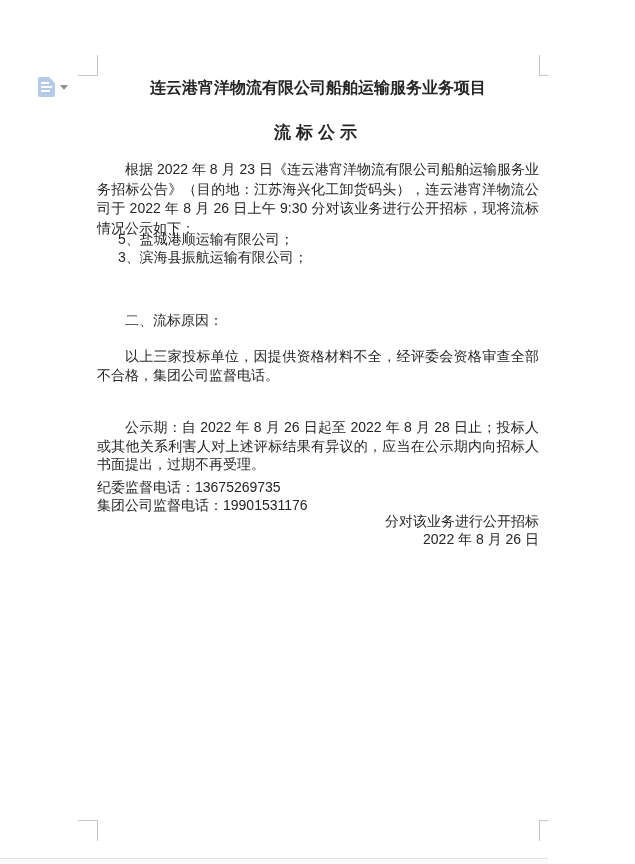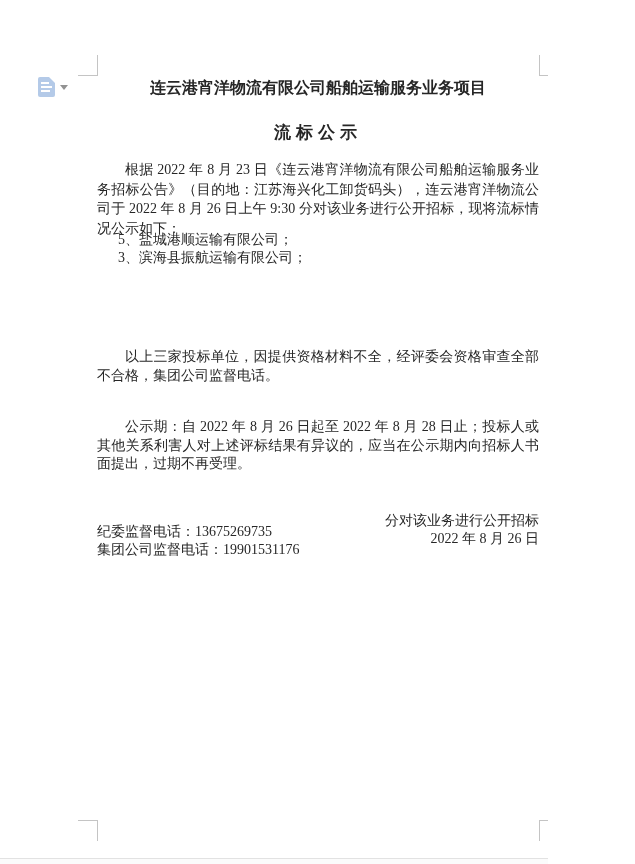--- a/index.html
+++ b/index.html
@@ -1,19 +1,19 @@
 <!DOCTYPE html>
 <html><head>
 <meta charset="utf-8">
 <style>
   html,body { margin:0; padding:0; background:#ffffff; }
   .canvas {
     position:relative; width:548px; height:864px; overflow:hidden;
     background:#ffffff; color:#262626;
-    font-family:Liberation Serif, serif;
+    font-family:Liberation Sans, sans-serif;
   }
 
   
   .paste-btn { position:absolute; left:36px; top:76px; width:34px; height:24px; }
   .paste-icon{
     position:absolute; left:2px; top:1px; width:17px; height:20px;
     background:#b4cae8; border-radius:2px;
   }
   .paste-icon .fold{
     position:absolute; right:0; top:0; width:0; height:0;
@@ -41,21 +41,21 @@
   .blk   { position:absolute; left:0; width:442px; font-size:14px; }
   .doc-title   { top:78px;  font-size:16px; font-weight:bold; text-align:center; }
   .doc-subtitle{ top:121px; font-size:17px; font-weight:bold; text-align:center; letter-spacing:5px; }
   .p1    { top:160px; line-height:19.5px; text-indent:2em; text-align:justify; }
   .sec1  { top:231px; line-height:17.6px; }
   .sec1 .head, .sec2 { text-indent:2em; }
   .sec1 .item { text-indent:1.5em; }
   .sec2  { top:312px; line-height:17.6px; }
   .p2    { top:347px; line-height:19px;   text-indent:2em; text-align:justify; }
   .p3    { top:418px; line-height:18.5px; text-indent:2em; text-align:justify; }
-  .phones{ top:478px; line-height:18px;margin-top:45px; }
+  .phones{ top:478px; line-height:18px; }
   .sign  { top:512px; line-height:18px; text-align:right; }
 
   
   .page-edge-line{ position:absolute; left:0; top:858px; width:635px; height:1px; background:#e2e2e2; }
   .below-page{ position:absolute; left:0; top:859px; width:635px; height:5px; background:#fbfbfb; }
 </style>
 </head>
 <body>
 
 <div class="canvas">
@@ -81,20 +81,21 @@
 
     <div class="blk doc-subtitle">流标公示</div>
 
     <div class="blk p1">根据 2022 年 8 月 23 日《连云港宵洋物流有限公司船舶运输服务业务招标公告》（目的地：江苏海兴化工卸货码头），连云港宵洋物流公司于 2022 年 8 月 26 日上午 9:30 分对该业务进行公开招标，现将流标情况公示如下：</div>
 
     <div class="blk sec1">
       <div class="item">5、盐城港顺运输有限公司；</div>
       <div class="item">3、滨海县振航运输有限公司；</div>
     </div>
 
+    <div class="blk sec2">二、流标原因：</div>
 
     <div class="blk p2">以上三家投标单位，因提供资格材料不全，经评委会资格审查全部不合格，集团公司监督电话。</div>
 
     <div class="blk p3">公示期：自 2022 年 8 月 26 日起至 2022 年 8 月 28 日止；投标人或其他关系利害人对上述评标结果有异议的，应当在公示期内向招标人书面提出，过期不再受理。</div>
 
     <div class="blk phones">
       <div>纪委监督电话：13675269735</div>
       <div>集团公司监督电话：19901531176</div>
     </div>
 

